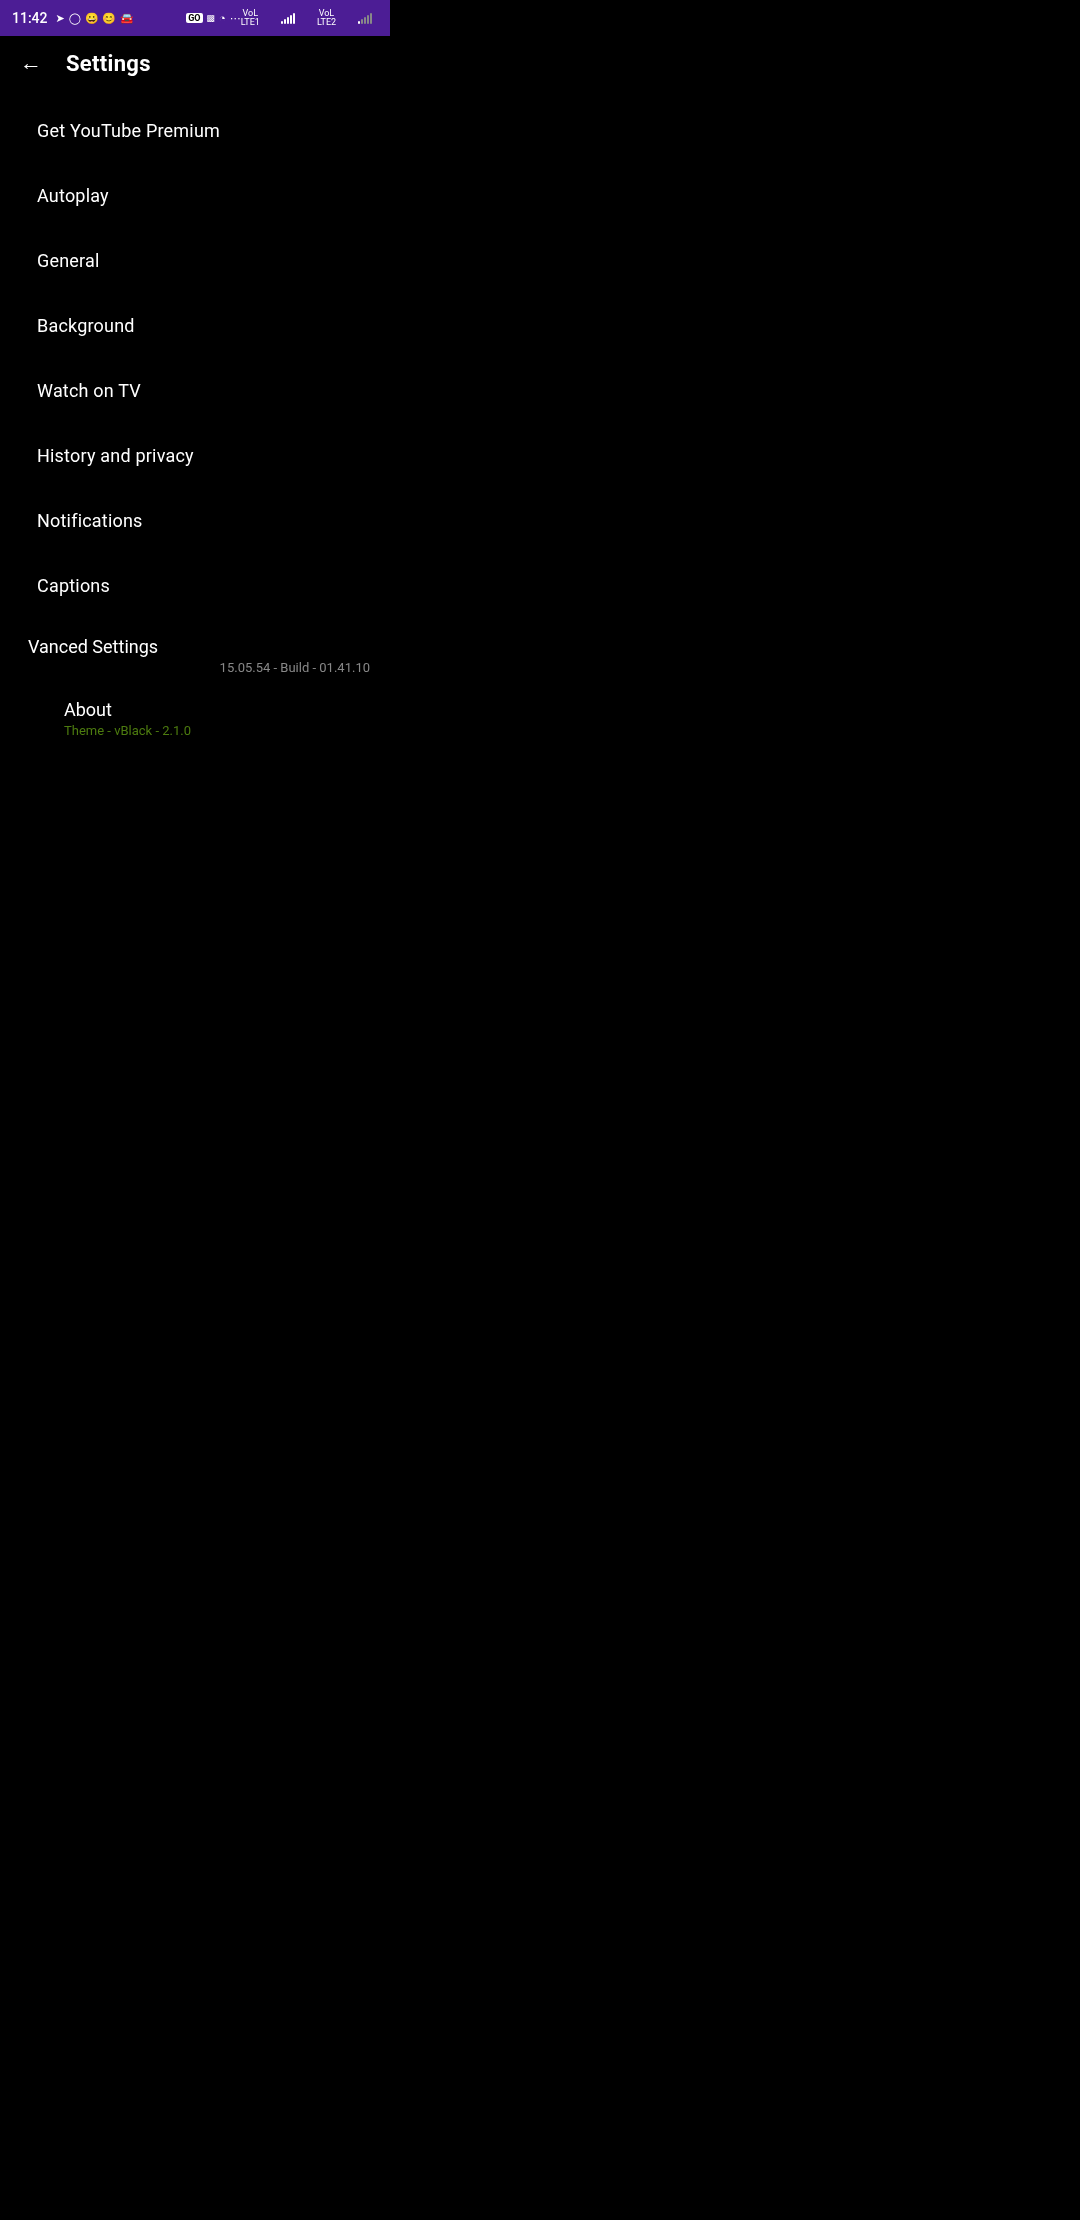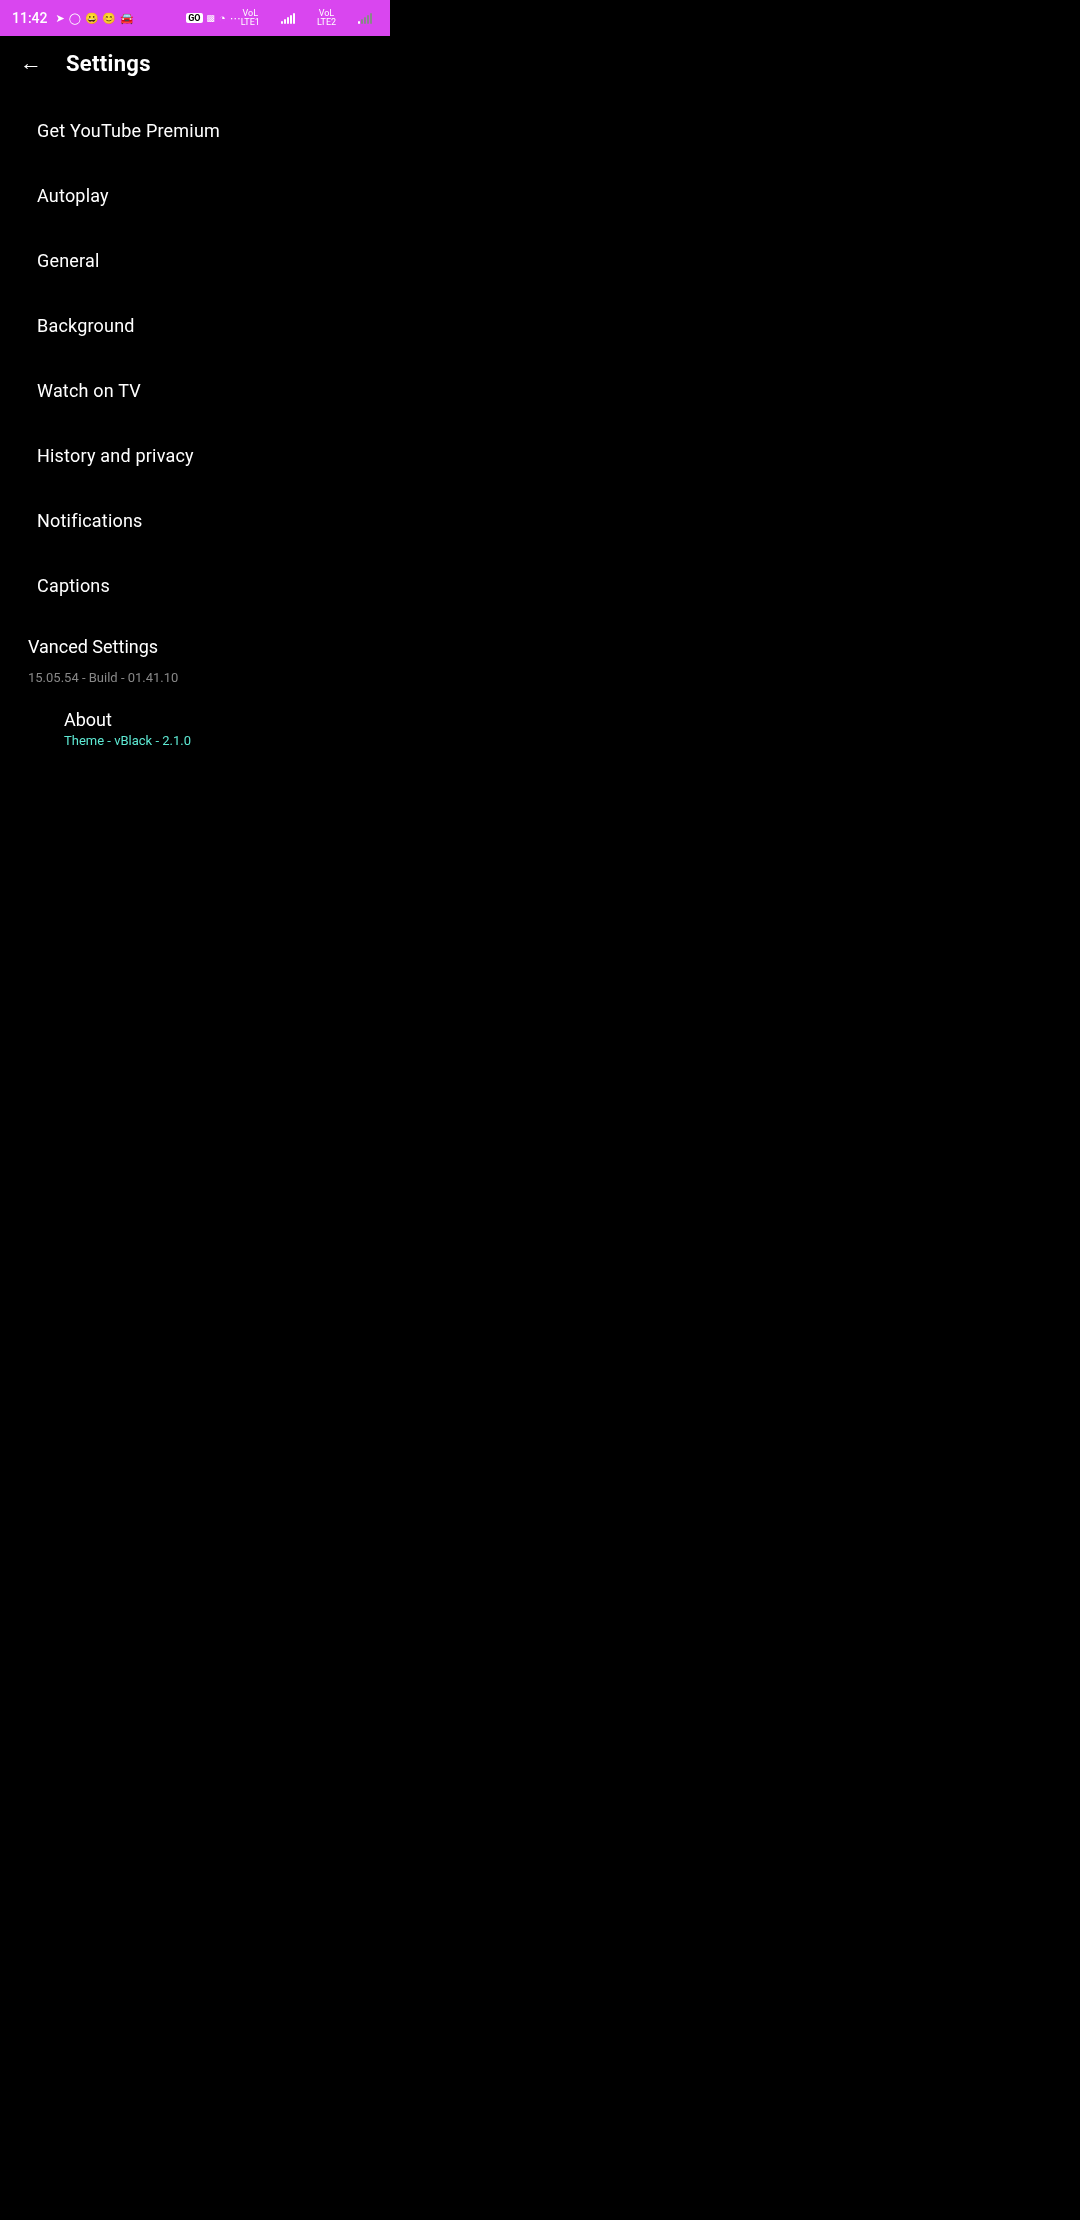--- a/index.html
+++ b/index.html
@@ -17,21 +17,21 @@
       min-height: 956px;
       overflow-x: hidden;
     }
 
     .status-bar {
       display: flex;
       justify-content: space-between;
       align-items: center;
       padding: 6px 12px;
       height: 36px;
-      background: #d946ef;
+      background: #4c1d95;
     }
 
     .status-bar-left {
       display: flex;
       align-items: center;
       gap: 4px;
     }
 
     .status-time {
       font-size: 14px;
@@ -152,37 +152,38 @@
 
     .vanced-title {
       font-size: 18px;
       color: #ffffff;
       font-weight: 400;
     }
 
     .vanced-subtitle {
       font-size: 13px;
       color: #888888;
-      margin-top: 13px;
+      margin-top: 3px;
+      text-align: right;
     }
 
     .about-section {
       padding: 18px 20px;
       margin-left: 44px;
     }
 
     .about-title {
       font-size: 18px;
       color: #ffffff;
       font-weight: 400;
     }
 
     .about-subtitle {
       font-size: 13px;
-      color: #5eead4;
+      color: #4d7c0f;
       margin-top: 3px;
     }
   </style>
 </head>
 <body>
 
 <div class="status-bar">
   <div class="status-bar-left">
     <span class="status-time">11:42</span>
 

